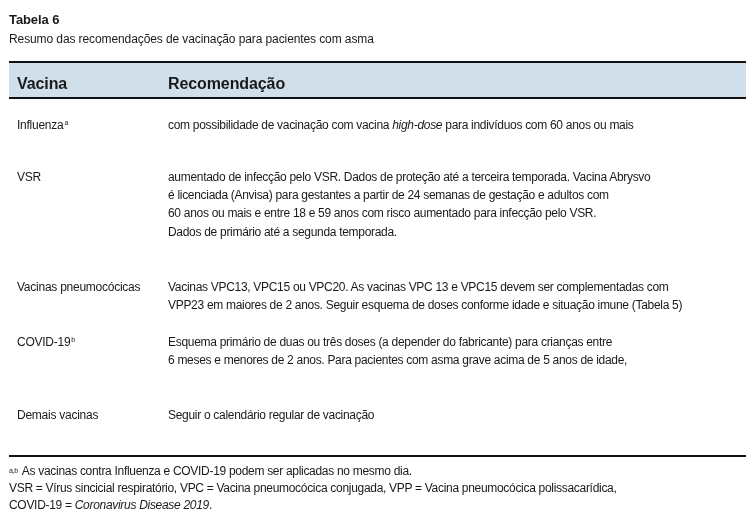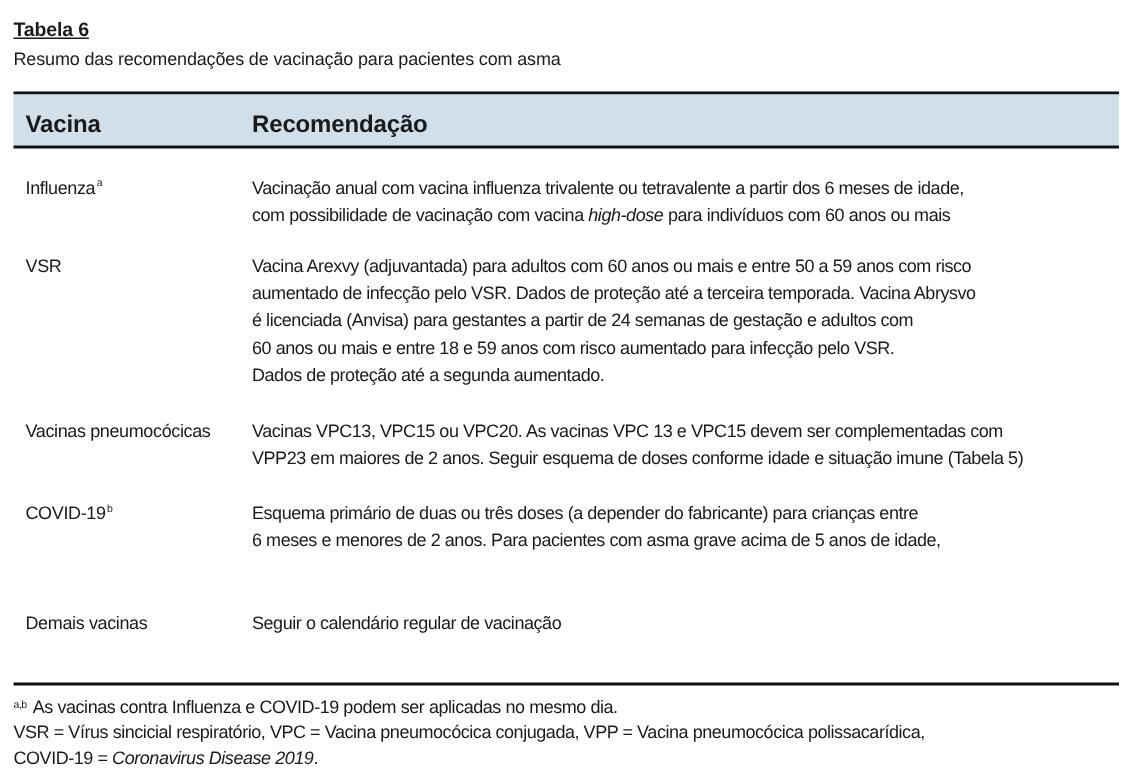--- a/index.html
+++ b/index.html
@@ -2,21 +2,21 @@
 <html><head>
 <meta charset="utf-8">
 <style>
   html, body { margin: 0; padding: 0; background: #ffffff; }
   body {
     width: 756px; height: 518px; overflow: hidden; position: relative;
     font-family: "Liberation Sans", sans-serif; color: #1a1a1a;
   }
   .caption-label {
     position: absolute; left: 9px; top: 12px;
-    font-size: 13px; font-weight: bold; letter-spacing: -0.1px; text-decoration: underline;
+    font-size: 13px; font-weight: bold; letter-spacing: -0.1px;
   }
   .caption-title {
     position: absolute; left: 9px; top: 32px;
     font-size: 12px; letter-spacing: -0.1px; text-align: center;
   }
   .rule-top {
     position: absolute; left: 9px; width: 737px; top: 61px; height: 2px; background: #111;
   }
   .header-band {
     position: absolute; left: 9px; width: 737px; top: 63px; height: 34px; background: #d0dfea;
@@ -62,32 +62,30 @@
 <div class="rule-top"></div>
 <div class="header-band"></div>
 <div class="rule-header-bottom"></div>
 <div class="th th-vacina">Vacina</div>
 <div class="th th-rec">Recomendação</div>
 
 <div id="rows">
     <div class="row" style="top: 116px;">
       <div class="cell-vac"><span>Influenza</span><sup class="fn">a</sup></div>
       <div class="cell-rec">
-        <span class="line"><span>Vacinação anual com vacina influenza trivalente ou tetravalente a partir dos 6 meses de idade,</span></span>
         <span class="line"><span>com possibilidade de vacinação com vacina </span><i>high-dose</i><span> para indivíduos com 60 anos ou mais</span></span>
       </div>
     </div>
     <div class="row" style="top: 168px;">
       <div class="cell-vac"><span>VSR</span></div>
       <div class="cell-rec">
-        <span class="line"><span>Vacina Arexvy (adjuvantada) para adultos com 60 anos ou mais e entre 50 a 59 anos com risco</span></span>
         <span class="line"><span>aumentado de infecção pelo VSR. Dados de proteção até a terceira temporada. Vacina Abrysvo</span></span>
         <span class="line"><span>é licenciada (Anvisa) para gestantes a partir de 24 semanas de gestação e adultos com</span></span>
         <span class="line"><span>60 anos ou mais e entre 18 e 59 anos com risco aumentado para infecção pelo VSR.</span></span>
-        <span class="line"><span>Dados de proteção até a segunda aumentado.</span></span>
+        <span class="line"><span>Dados de primário até a segunda temporada.</span></span>
       </div>
     </div>
     <div class="row" style="top: 278px;">
       <div class="cell-vac"><span>Vacinas pneumocócicas</span></div>
       <div class="cell-rec">
         <span class="line"><span>Vacinas VPC13, VPC15 ou VPC20. As vacinas VPC 13 e VPC15 devem ser  complementadas com</span></span>
         <span class="line"><span>VPP23 em maiores de 2 anos. Seguir esquema de doses conforme idade e situação imune (Tabela 5)</span></span>
       </div>
     </div>
     <div class="row" style="top: 333px;">

